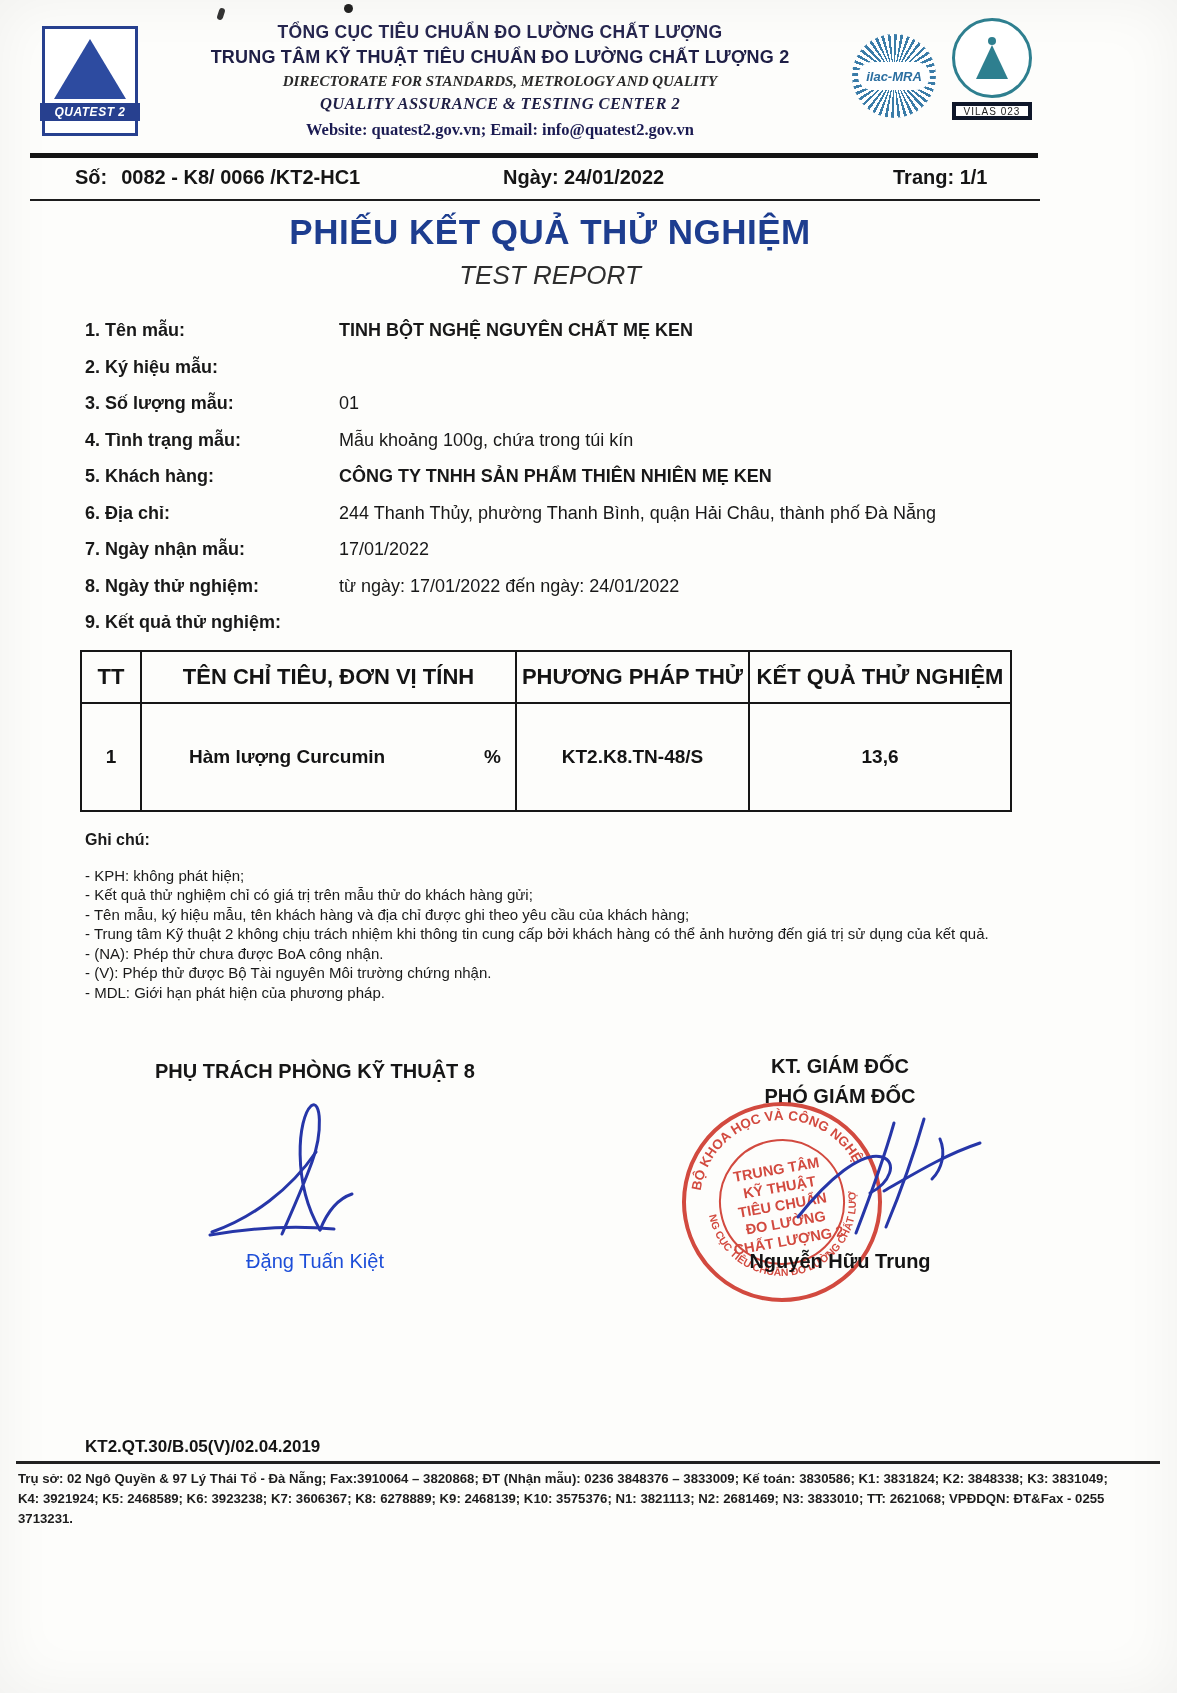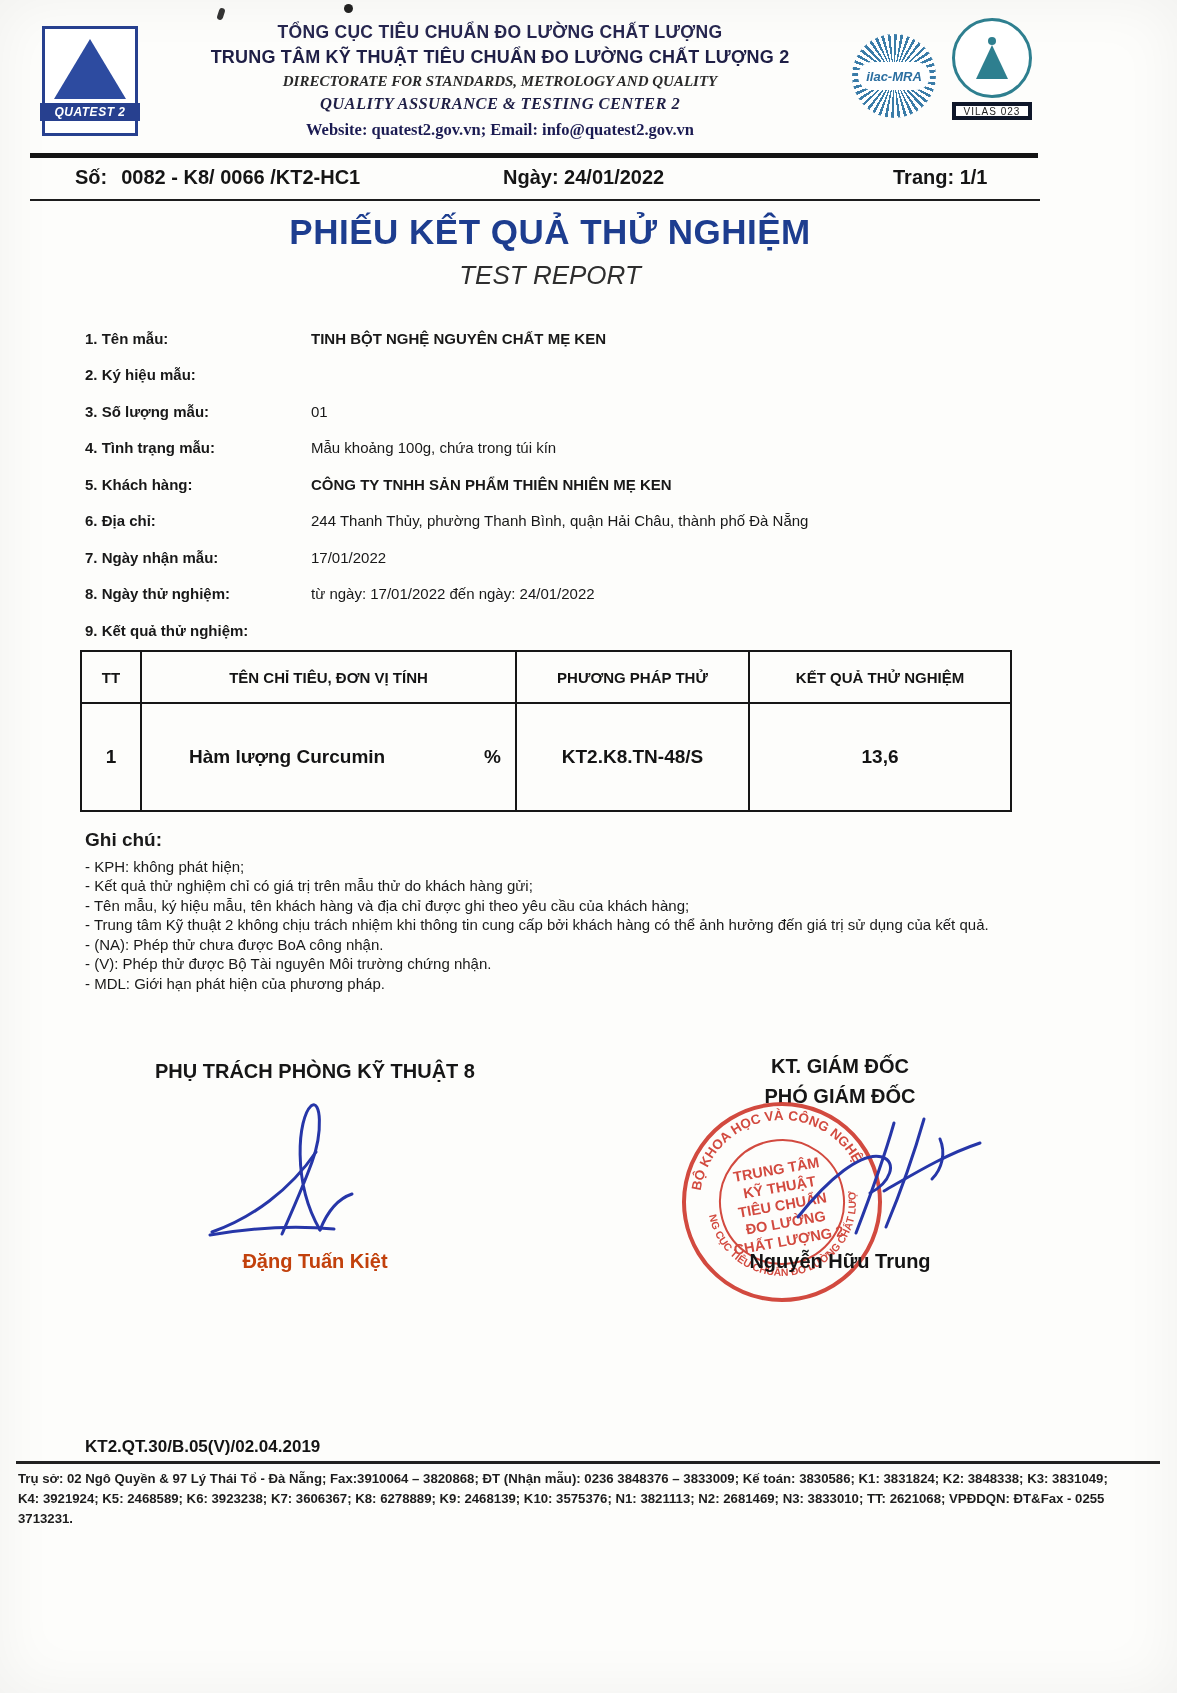--- a/index.html
+++ b/index.html
@@ -48,49 +48,49 @@
   .meta-trang { position:absolute; left:893px; }
 
   
   .doc-title { position:absolute; left:0; top:212px; width:1100px; text-align:center;
     font-size:35px; font-weight:800; color:#1d3d8f; letter-spacing:0.5px; }
   .doc-subtitle { position:absolute; left:0; top:260px; width:1100px; text-align:center;
     font-size:26px; font-style:italic; font-weight:500; color:#2e2e2e; }
 
   
   .fields { position:absolute; left:85px; top:320px; width:980px; }
-  .field-row { display:flex; height:36.5px; align-items:center; font-size:15px; }
+  .field-row { display:flex; height:36.5px; align-items:flex-start; font-size:18px;gap:28px; }
   .field-label { width:226px; flex:0 0 226px; font-weight:600; color:#181818; }
   .field-value { font-weight:500; color:#181818; }
   .field-value.strong { font-weight:700; }
 
   
   .result-table { position:absolute; left:80px; top:650px; width:930px; border-collapse:collapse; table-layout:fixed; }
   .result-table th, .result-table td { border:2.5px solid #161616; color:#141414; }
-  .result-table thead th { height:52px; font-size:15px; font-weight:700; text-align:center; padding:0 4px; }
+  .result-table thead th { height:52px; font-size:22px; font-weight:700; text-align:center; padding:0 4px; }
   .result-table tbody td { height:108px; font-size:19px; font-weight:600; text-align:center; vertical-align:middle; }
   .col-tt { width:60px; } .col-name { width:375px; } .col-method { width:233px; } .col-result { width:262px; }
   .name-cell-flex { display:flex; justify-content:space-between; padding:0 14px 0 16px; text-align:left;margin-left:31px; }
 
   
   .notes { position:absolute; left:85px; top:830px; width:958px; font-size:15px; line-height:19.5px; color:#1a1a1a; font-weight:500; }
-  .notes-title { font-weight:700; font-size:19px; margin-bottom:7px; }
+  .notes-title { font-weight:700; font-size:16px; margin-bottom:16px; }
   .note-item { }
 
   
   .sig-left-title { position:absolute; left:115px; top:1060px; width:400px; text-align:center;
     font-size:20px; font-weight:700; color:#161616; }
   .sig-right-title1 { position:absolute; left:650px; top:1055px; width:380px; text-align:center; font-size:20px; font-weight:700; color:#161616; }
   .sig-right-title2 { position:absolute; left:650px; top:1085px; width:380px; text-align:center; font-size:20px; font-weight:700; color:#161616; }
 
   .sig-left-svg  { position:absolute; left:170px; top:1090px; z-index:2; }
   .stamp-wrap { position:absolute; left:678px; top:1098px; width:208px; height:208px; transform:rotate(-10deg); opacity:0.92; z-index:1; }
   .sig-right-svg { position:absolute; left:770px; top:1095px; z-index:3; }
 
-  .sig-left-name  { position:absolute; left:115px; top:1250px; width:400px; text-align:center; font-size:20px; font-weight:700; color:#c2410c; }
+  .sig-left-name  { position:absolute; left:115px; top:1250px; width:400px; text-align:center; font-size:20px; font-weight:400; color:#1d4ed8; }
   .sig-right-name { position:absolute; left:650px; top:1250px; width:380px; text-align:center; font-size:20px; font-weight:700; color:#141414; z-index:4; }
 
   
   .doc-code { position:absolute; left:85px; top:1437px; font-size:17px; font-weight:700; color:#141414; }
   .footer-rule { position:absolute; left:16px; top:1461px; width:1144px; height:2.5px; background:#222; }
   .footer-text { position:absolute; left:18px; top:1469px; width:1145px; font-size:13.2px; font-weight:600; color:#1d1d1d; line-height:20px; }
 </style>
 </head>
 <body>
 

